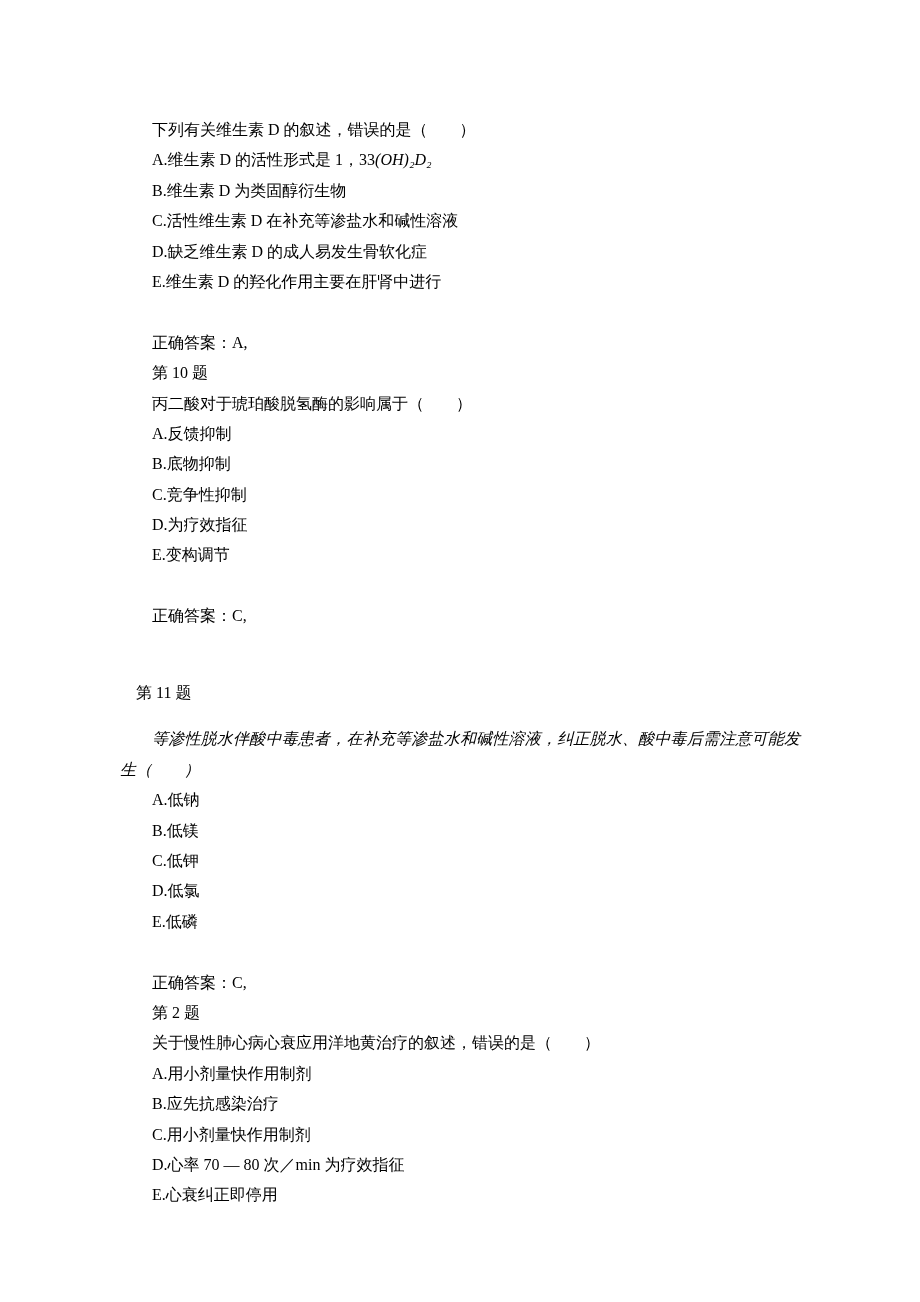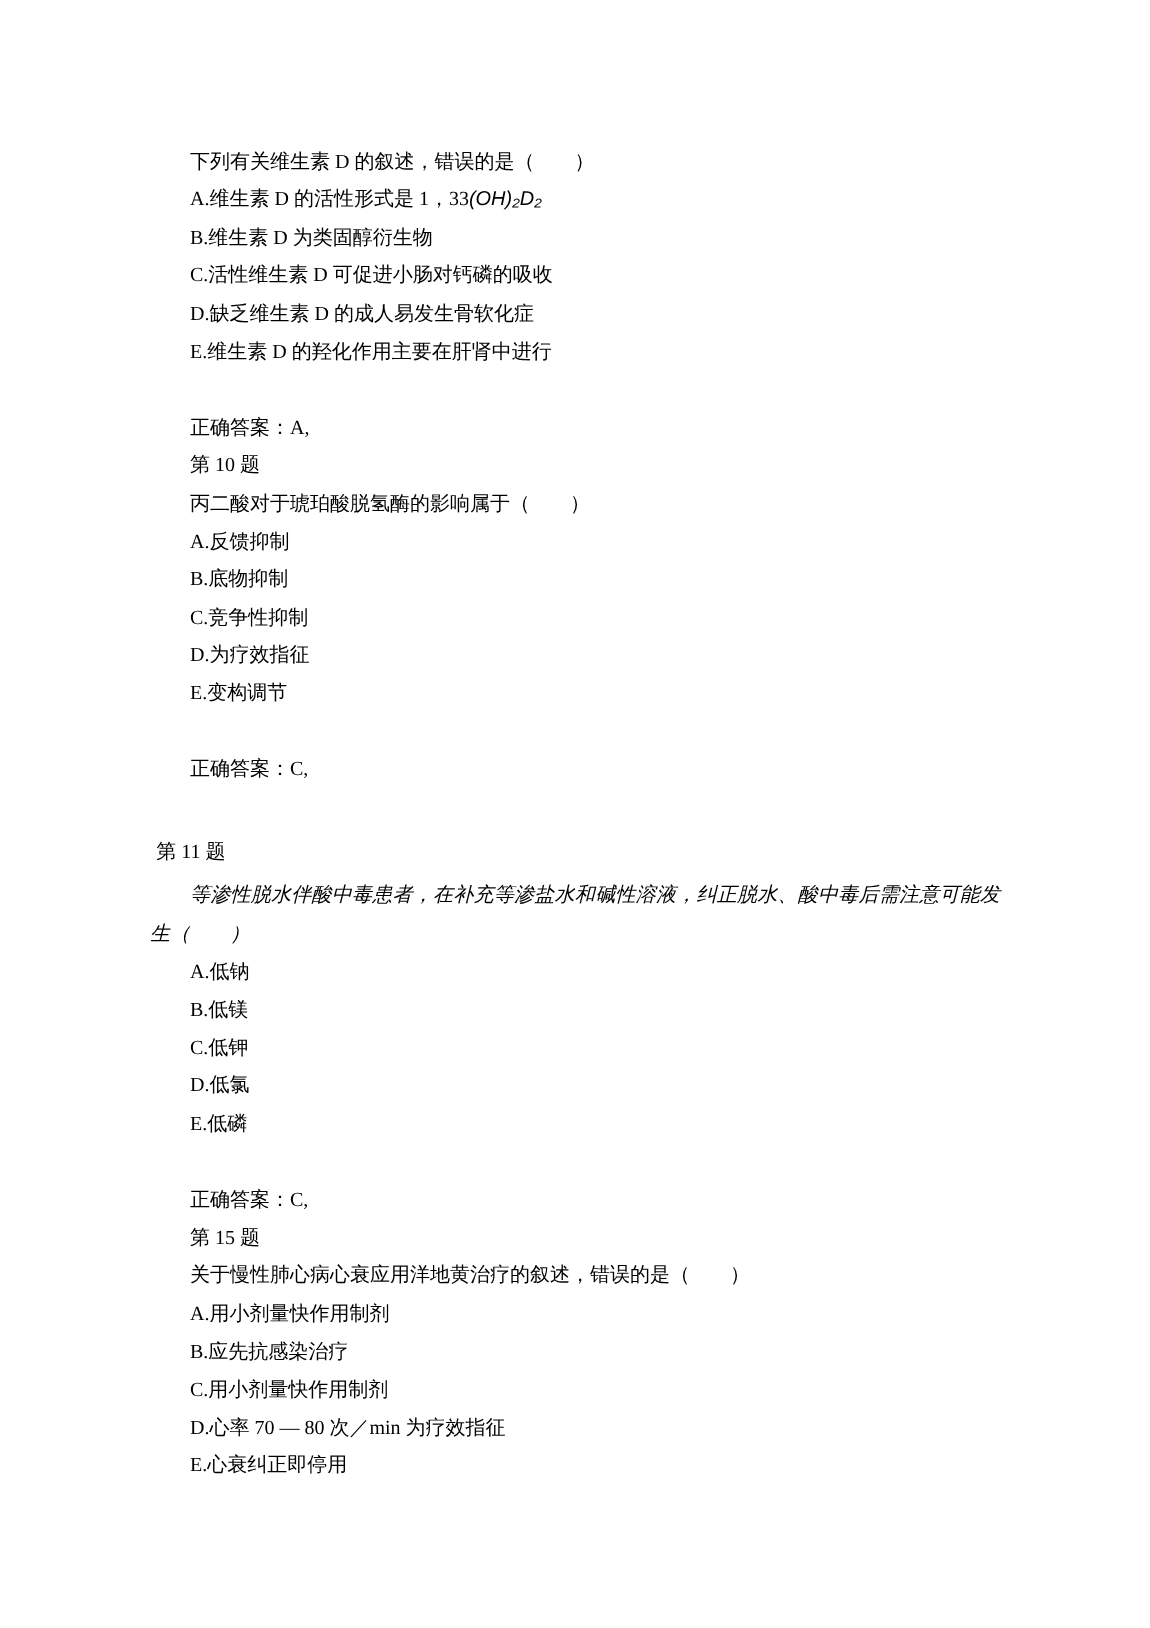--- a/index.html
+++ b/index.html
@@ -12,40 +12,40 @@
     line-height: 1.9;
     width: 920px;
     box-sizing: border-box;
     padding: 115px 120px 60px 120px;
   }
   .para {
     margin: 0;
     text-indent: 2em;
   }
   .para-no-indent {
-    margin: 5px;
+    margin: 16px;
     text-indent: 0;
   }
   .spacer {
     height: 1.9em;
   }
   .formula {
-    font-family: Liberation Sans, sans-serif;
+    font-family: Liberation Serif, serif;
     font-style: italic;
   }
 </style>
 </head>
 <body>
 
 <p class="para">下列有关维生素 D 的叙述，错误的是（　　）</p>
 <p class="para">
   <span>A.维生素 D 的活性形式是 1，33</span><span class="formula">(OH)₂D₂</span>
 </p>
 <p class="para">B.维生素 D 为类固醇衍生物</p>
-<p class="para">C.活性维生素 D 可促进小肠对钙磷的吸收</p>
+<p class="para">C.活性维生素 D 在补充等渗盐水和碱性溶液</p>
 <p class="para">D.缺乏维生素 D 的成人易发生骨软化症</p>
 <p class="para">E.维生素 D 的羟化作用主要在肝肾中进行</p>
 <div class="spacer"></div>
 <p class="para">正确答案：A,</p>
 
 <p class="para">第  10  题</p>
 <p class="para">丙二酸对于琥珀酸脱氢酶的影响属于（　　）</p>
 <p class="para">A.反馈抑制</p>
 <p class="para">B.底物抑制</p>
 <p class="para">C.竞争性抑制</p>
@@ -58,19 +58,19 @@
 <p class="para-no-indent">第  11  题</p>
 <p class="para" style="text-align: justify; font-style: italic;">等渗性脱水伴酸中毒患者，在补充等渗盐水和碱性溶液，纠正脱水、酸中毒后需注意可能发生（　　）</p>
 <p class="para">A.低钠</p>
 <p class="para">B.低镁</p>
 <p class="para">C.低钾</p>
 <p class="para">D.低氯</p>
 <p class="para">E.低磷</p>
 <div class="spacer"></div>
 <p class="para">正确答案：C,</p>
 
-<p class="para">第  15  题</p>
+<p class="para">第  2  题</p>
 <p class="para">关于慢性肺心病心衰应用洋地黄治疗的叙述，错误的是（　　）</p>
 <p class="para">A.用小剂量快作用制剂</p>
 <p class="para">B.应先抗感染治疗</p>
 <p class="para">C.用小剂量快作用制剂</p>
 <p class="para">D.心率 70 — 80 次／min 为疗效指征</p>
 <p class="para">E.心衰纠正即停用</p>
 
 </body></html>

